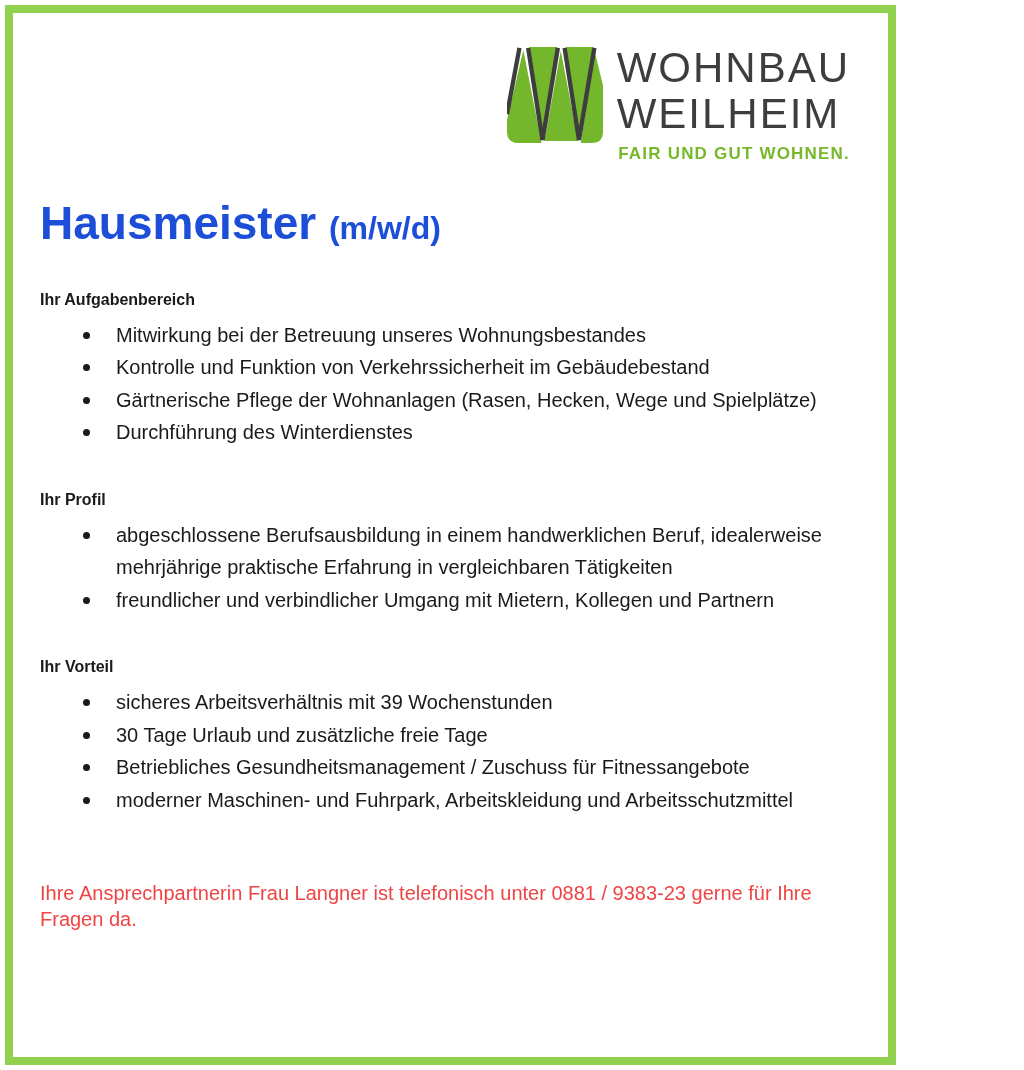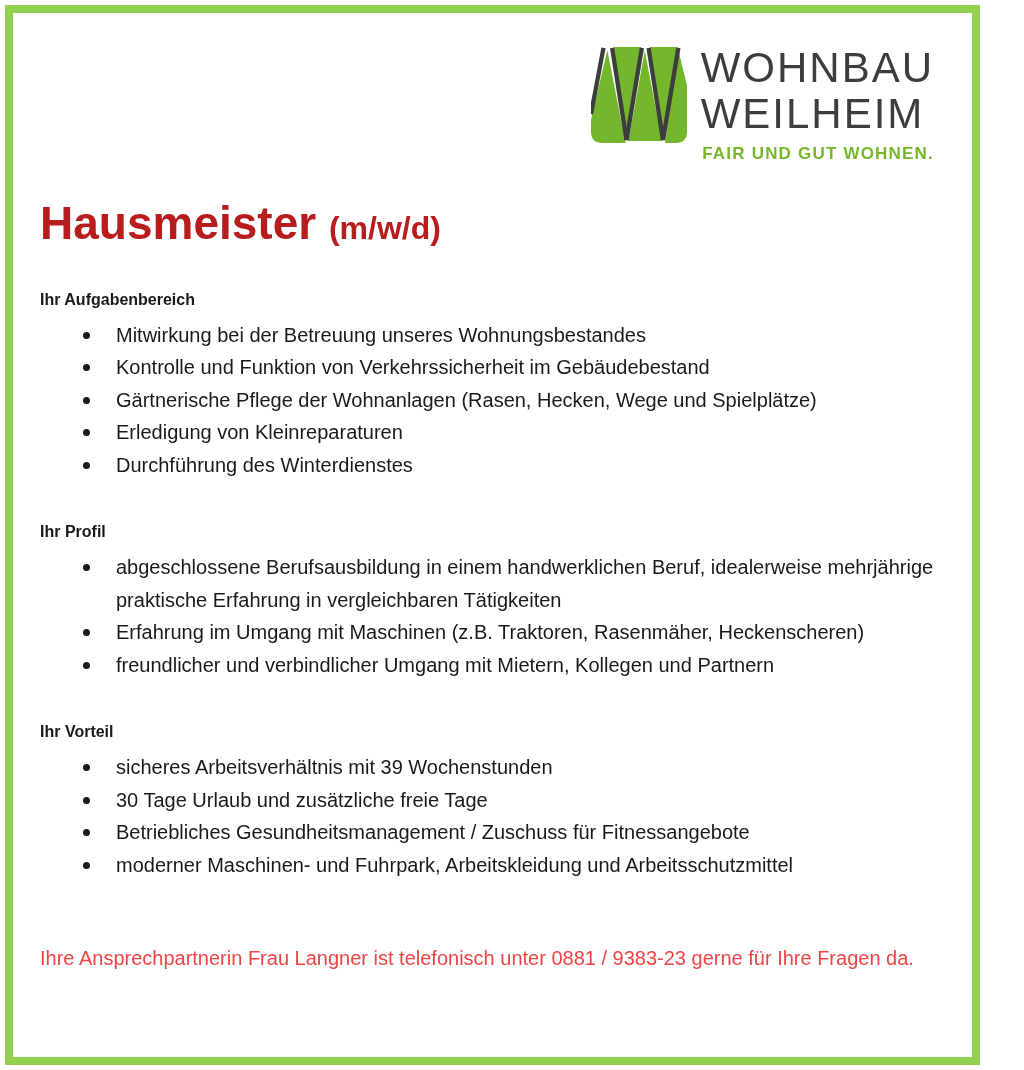--- a/index.html
+++ b/index.html
@@ -5,21 +5,21 @@
   html, body { margin: 0; padding: 0; background: #ffffff; }
   body {
     width: 1024px; height: 1070px;
     font-family: "Liberation Sans", sans-serif;
     color: #1a1a1a;
     overflow: hidden;
   }
   .frame {
     box-sizing: border-box;
     margin: 5px;
-    width: 975px; height: 1060px;
+    width: 891px; height: 1060px;
     border: 8px solid var(--frame-green, #92d050);
     background: #ffffff;
     overflow: hidden;
   }
   .content {
     padding: 0 20px 0 15px;
   }
   
   .header {
     display: flex;
@@ -50,21 +50,21 @@
     color: var(--brand-green, #76b82a);
     font-weight: 700;
     white-space: nowrap;
   }
   
   h1.title {
     margin: 34px 0 0 12px;
     font-size: 46px;
     line-height: 1.1;
     font-weight: bold;
-    color: #b91c1c;
+    color: #1d4ed8;
   }
   h1.title .suffix { font-size: 32px; font-weight: bold; }
   
   .section h2 {
     margin: 42px 0 10px 12px;
     font-size: 16px;
     font-weight: bold;
     color: #1a1a1a;
   }
   .section:first-of-type h2 { margin-top: 40px; }
@@ -130,30 +130,28 @@
     </div>
 
     <h1 class="title"><span>Hausmeister</span> <span class="suffix">(m/w/d)</span></h1>
 
     <div class="section">
       <h2>Ihr Aufgabenbereich</h2>
       <ul>
         <li>Mitwirkung bei der Betreuung unseres Wohnungsbestandes</li>
         <li>Kontrolle und Funktion von Verkehrssicherheit im Gebäudebestand</li>
         <li>Gärtnerische Pflege der Wohnanlagen (Rasen, Hecken, Wege und Spielplätze)</li>
-        <li>Erledigung von Kleinreparaturen</li>
         <li>Durchführung des Winterdienstes</li>
       </ul>
     </div>
 
     <div class="section">
       <h2>Ihr Profil</h2>
       <ul class="wide">
         <li>abgeschlossene Berufsausbildung in einem handwerklichen Beruf, idealerweise mehrjährige praktische Erfahrung in vergleichbaren Tätigkeiten</li>
-        <li>Erfahrung im Umgang mit Maschinen (z.B. Traktoren, Rasenmäher, Heckenscheren)</li>
         <li>freundlicher und verbindlicher Umgang mit Mietern, Kollegen und Partnern</li>
       </ul>
     </div>
 
     <div class="section">
       <h2>Ihr Vorteil</h2>
       <ul>
         <li>sicheres Arbeitsverhältnis mit 39 Wochenstunden</li>
         <li>30 Tage Urlaub und zusätzliche freie Tage</li>
         <li>Betriebliches Gesundheitsmanagement / Zuschuss für Fitnessangebote</li>

